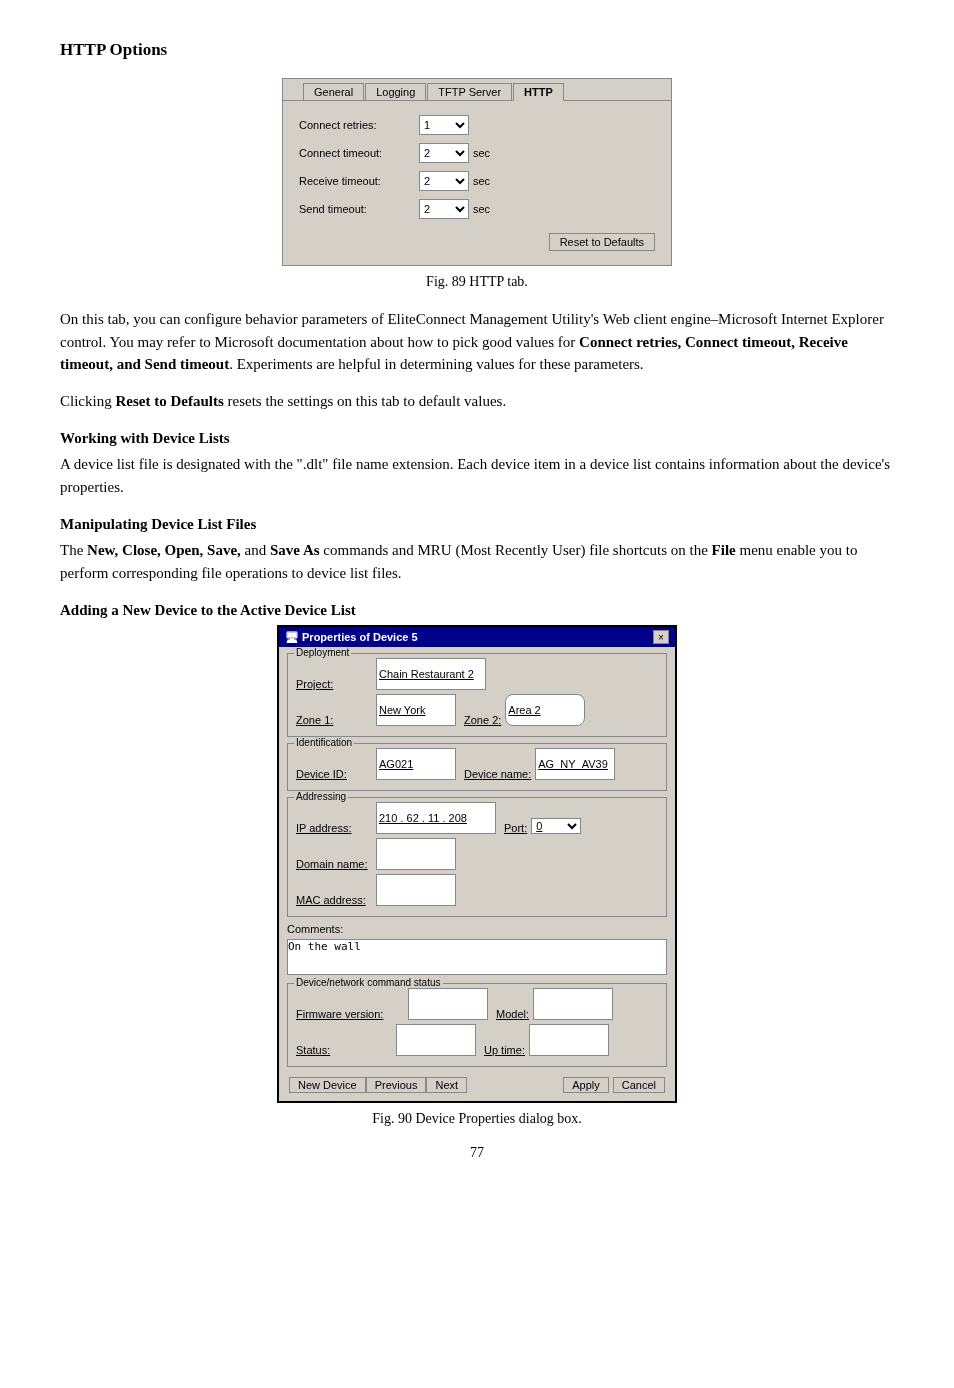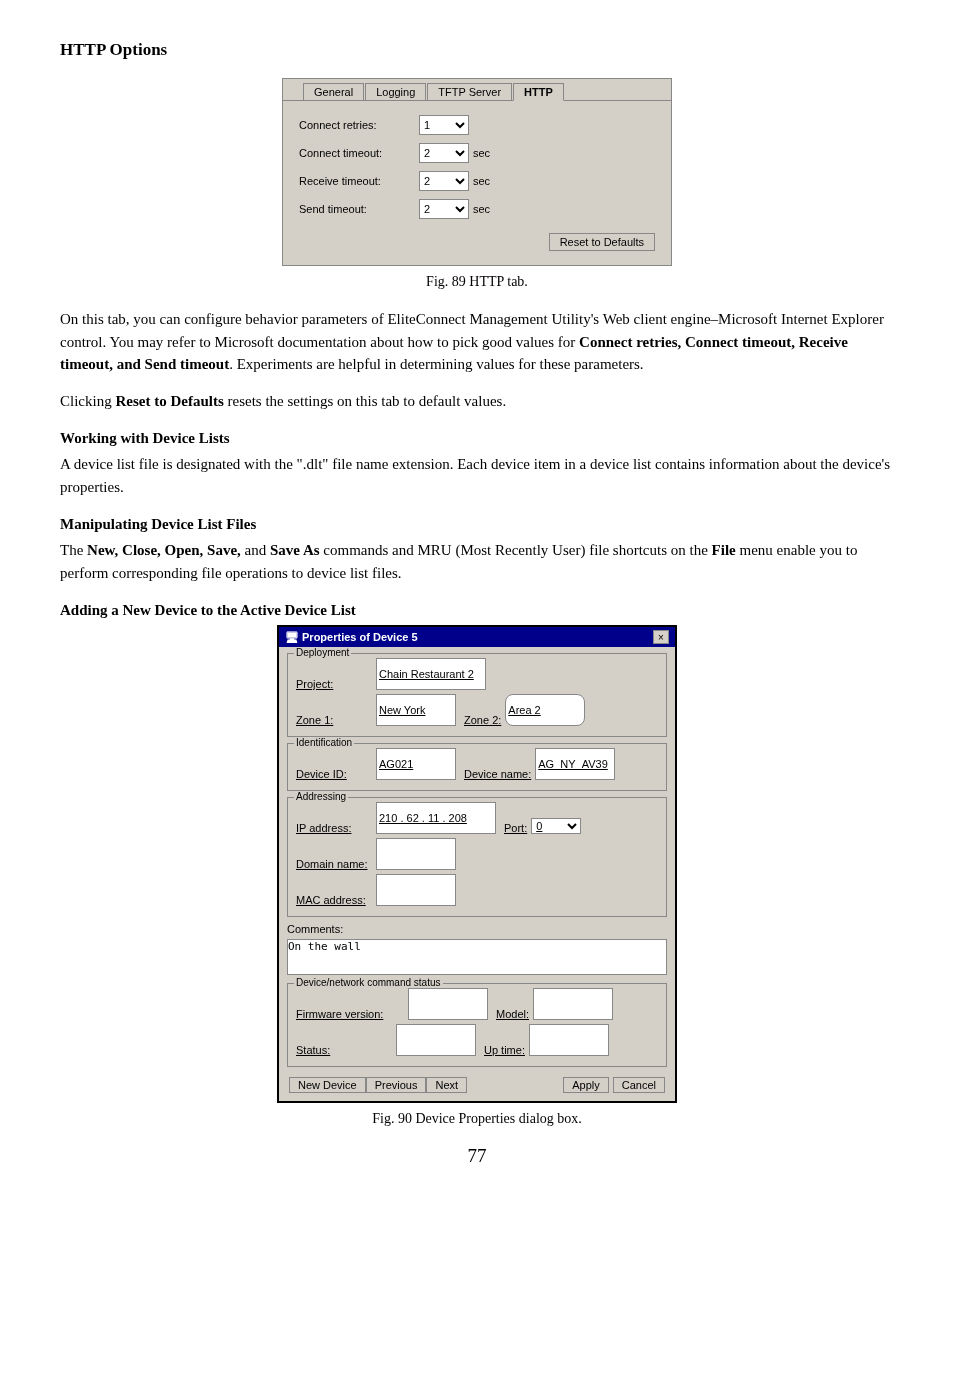--- a/index.html
+++ b/index.html
@@ -103,21 +103,21 @@
       font-weight: bold;
     }
     .section-heading {
       font-weight: bold;
       font-size: 15px;
       margin-bottom: 6px;
       margin-top: 18px;
     }
     .page-number {
       text-align: center;
-      font-size: 19px;
+      font-size: 14px;
     }
 
     
     .dev-dialog {
       border: 2px solid #000;
       background: #d4d0c8;
       width: 400px;
       font-family: Arial, sans-serif;
       font-size: 11px;
     }

